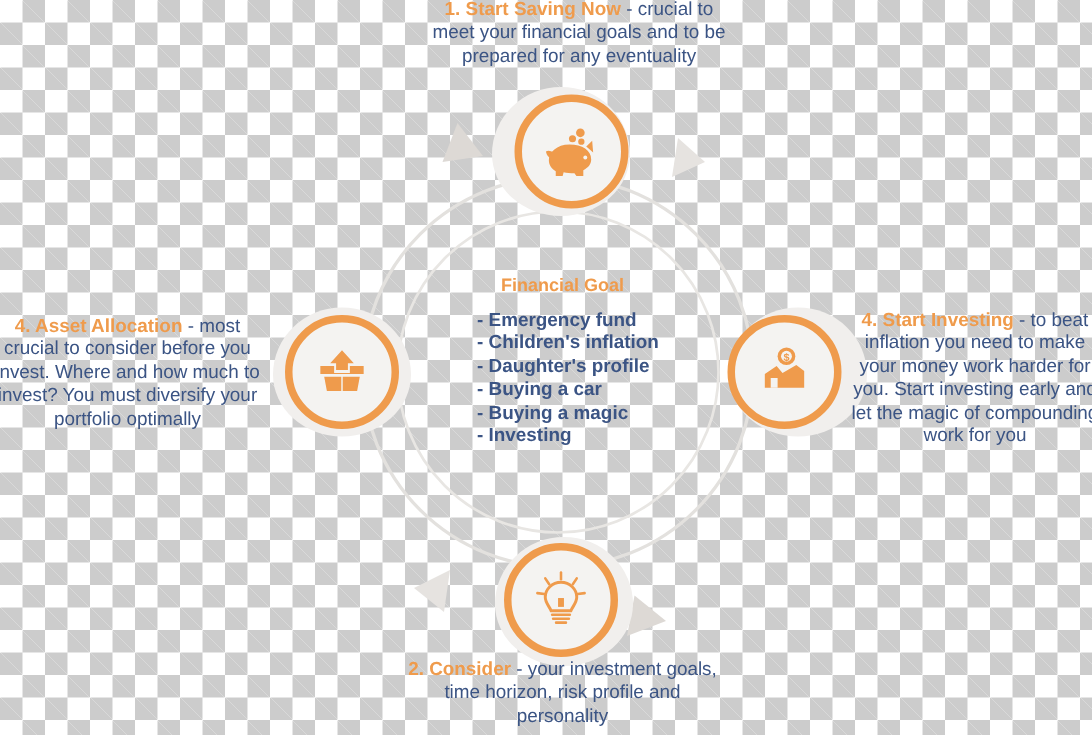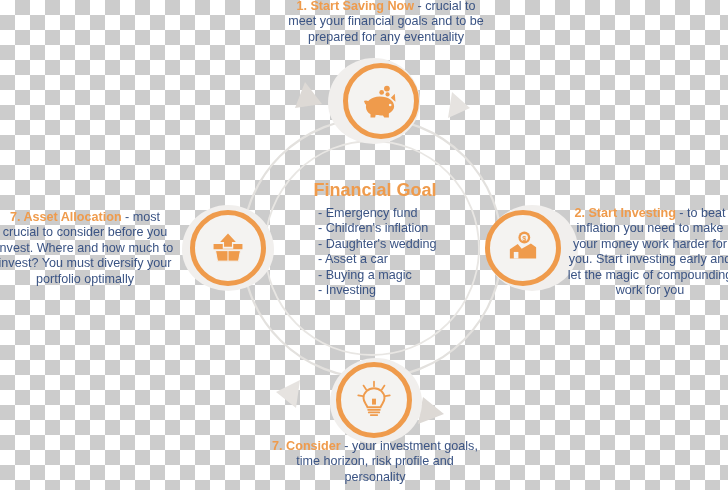--- a/index.html
+++ b/index.html
@@ -20,22 +20,22 @@
         background:#f4f3f1;border:5px solid #ef9b4c;
         box-sizing:border-box;display:flex;align-items:center;justify-content:center;}
   .blob{position:absolute;width:92px;height:86px;background:#f1efed;
         border-radius:50% 50% 50% 50%/52% 52% 48% 48%;}
 
   .label{position:absolute;color:#3b5484;font-size:12.6px;line-height:15.4px;
          text-align:center;white-space:normal;}
   .label b{color:#ef9b4c;font-weight:bold;}
 
   .center{position:absolute;text-align:center;}
-  .center .ctitle{color:#ef9b4c;font-size:18px;font-weight:bold;line-height:17px;margin-bottom:7px;}
-  .center .cline{color:#3b5484;font-size:12.6px;line-height:15.4px;text-align:left;padding-left:16px;}
+  .center .ctitle{color:#ef9b4c;font-size:12px;font-weight:bold;line-height:17px;margin-bottom:7px;}
+  .center .cline{color:#3b5484;font-size:12.6px;line-height:15.4px;text-align:left;padding-left:16px;font-weight:bold;}
 </style>
 </head>
 <body>
 
 <div id="stage">
 
   <svg class="layer" viewBox="0 0 728 490">
     <circle cx="372" cy="248" r="130" fill="none" stroke="#e3e1de" stroke-width="2.2"></circle>
     <circle cx="372" cy="248" r="107" fill="none" stroke="#e8e6e3" stroke-width="1.8"></circle>
     <path d="M305 82 L295 108 L322 104 Z" fill="#ddd9d5"></path>
@@ -64,21 +64,21 @@
   <div class="node" style="left:485px;top:210px;">
     <svg width="42" height="42" viewBox="0 0 64 64">
       <circle cx="34" cy="16" r="9" fill="#ef9b4c"></circle>
       <circle cx="34" cy="16" r="5.5" fill="#f4f3f1"></circle>
       <text x="34" y="21" font-size="11" font-weight="bold" fill="#ef9b4c" text-anchor="middle" font-family="Liberation Sans, sans-serif">$</text>
       <path d="M12 34 L24 26 L30 33 L44 25 L52 31 L52 48 L12 48 Z" fill="#ef9b4c"></path>
       <path d="M18 48 L18 38 L25 38 L25 48 Z" fill="#f4f3f1"></path>
     </svg>
   </div>
   <div class="label" style="left:564px;top:206px;width:172px;">
-    <b>2. Start Investing</b><span> - to beat inflation you need to make your money work harder for you. Start investing early and let the magic of compounding work for you</span>
+    <b>4. Start Investing</b><span> - to beat inflation you need to make your money work harder for you. Start investing early and let the magic of compounding work for you</span>
   </div>
 
   <div class="blob" style="left:330px;top:358px;"></div>
   <div class="node" style="left:336px;top:362px;">
     <svg width="42" height="42" viewBox="0 0 64 64">
       <g stroke="#ef9b4c" stroke-width="2.6" stroke-linecap="round">
         <line x1="32" y1="4" x2="32" y2="11"></line>
         <line x1="16" y1="10" x2="20" y2="16"></line>
         <line x1="48" y1="10" x2="44" y2="16"></line>
         <line x1="8" y1="25" x2="15" y2="26"></line>
@@ -87,40 +87,40 @@
       <path d="M32 14 C23 14 16 21 16 29 C16 35 20 38 22 43 L42 43 C44 38 48 35 48 29 C48 21 41 14 32 14 Z" fill="none" stroke="#ef9b4c" stroke-width="3"></path>
       <g stroke="#ef9b4c" stroke-width="2.6" stroke-linecap="round">
         <line x1="23" y1="47" x2="41" y2="47"></line>
         <line x1="24" y1="51" x2="40" y2="51"></line>
         <line x1="27" y1="55" x2="37" y2="55"></line>
       </g>
       <rect x="29" y="30" width="6" height="9" fill="#ef9b4c"></rect>
     </svg>
   </div>
   <div class="label" style="left:265px;top:439px;width:220px;">
-    <b>7. Consider</b><span> - your investment goals, time horizon, risk profile and personality</span>
+    <b>2. Consider</b><span> - your investment goals, time horizon, risk profile and personality</span>
   </div>
 
   <div class="blob" style="left:182px;top:205px;"></div>
   <div class="node" style="left:190px;top:210px;">
     <svg width="42" height="42" viewBox="0 0 64 64">
       <path d="M32 10 L44 23 L38 23 L38 30 L26 30 L26 23 L20 23 Z" fill="#ef9b4c"></path>
       <path d="M10 26 L24 26 L24 33 L40 33 L40 26 L54 26 L54 34 L10 34 Z" fill="#ef9b4c"></path>
       <path d="M13 36 L51 36 L48 52 L16 52 Z" fill="#ef9b4c"></path>
       <path d="M13 36 L51 36 L48 52 L16 52 Z" fill="none" stroke="#f4f3f1" stroke-width="1.5"></path>
       <line x1="32" y1="36" x2="32" y2="52" stroke="#f4f3f1" stroke-width="1.5"></line>
     </svg>
   </div>
   <div class="label" style="left:-8px;top:210px;width:186px;">
-    <b>7. Asset Allocation</b><span> - most crucial to consider before you invest. Where and how much to invest? You must diversify your portfolio optimally</span>
+    <b>4. Asset Allocation</b><span> - most crucial to consider before you invest. Where and how much to invest? You must diversify your portfolio optimally</span>
   </div>
 
   <div class="center" style="left:302px;top:182px;width:146px;">
     <div class="ctitle">Financial Goal</div>
     <div class="cline">- Emergency fund</div>
     <div class="cline">- Children's inflation</div>
-    <div class="cline">- Daughter's wedding</div>
-    <div class="cline">- Asset a car</div>
+    <div class="cline">- Daughter's profile</div>
+    <div class="cline">- Buying a car</div>
     <div class="cline">- Buying a magic</div>
     <div class="cline">- Investing</div>
   </div>
 
 </div>
 
 </body></html>

